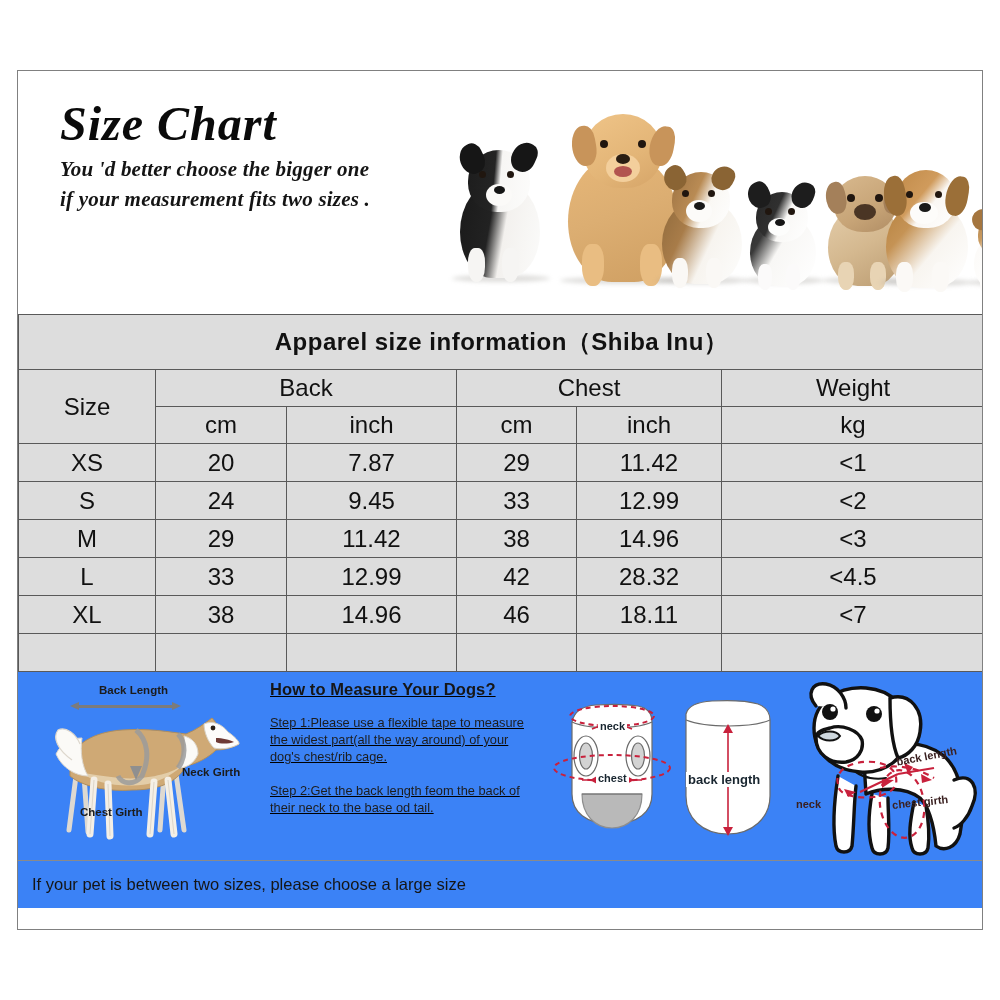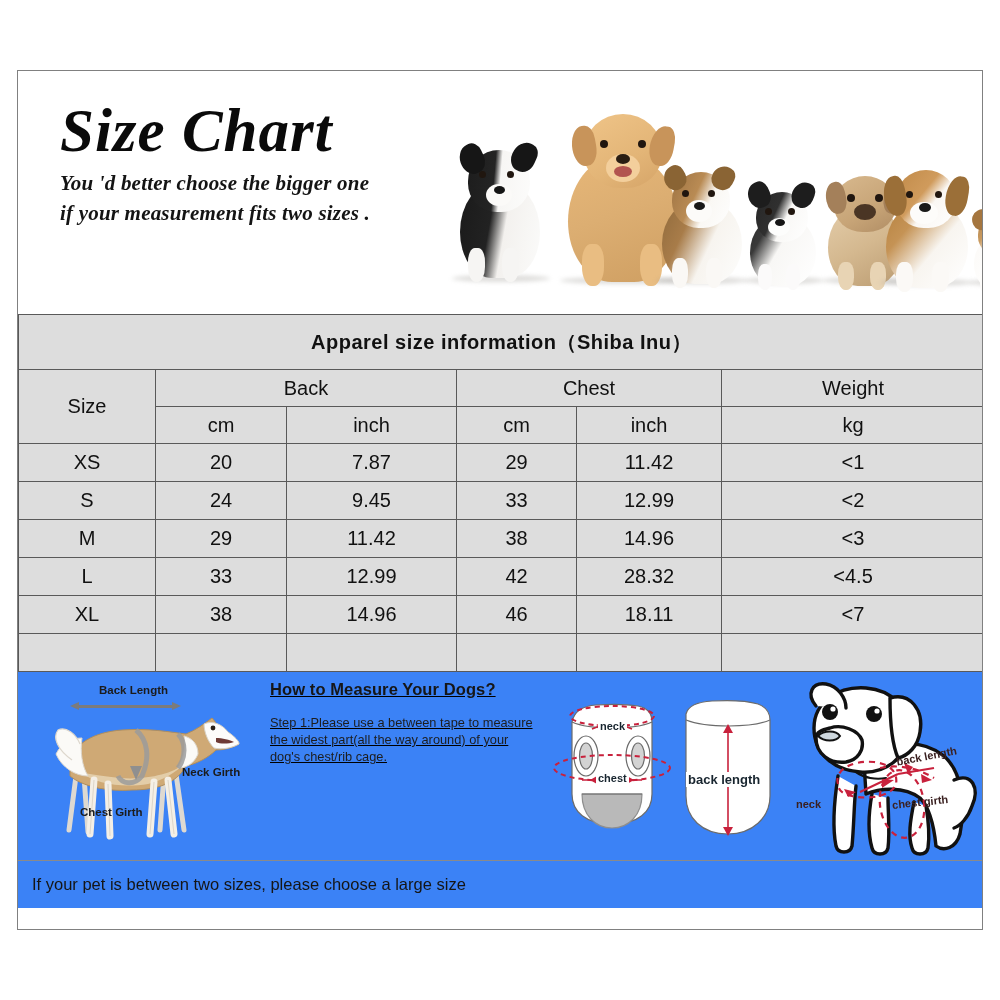--- a/index.html
+++ b/index.html
@@ -22,21 +22,21 @@
   #hero {
     position: relative;
     height: 243px;
     background: #ffffff;
     overflow: hidden;
   }
   #hero-text { position: absolute; left: 42px; top: 28px; z-index: 4; }
   #title {
     font-family: "Liberation Serif", serif;
     font-weight: bold; font-style: italic;
-    font-size: 61px; line-height: 1.05;
+    font-size: 48px; line-height: 1.05;
     color: #0a0a0a;
     letter-spacing: 1px;
   }
   .sub-line {
     font-family: "Liberation Serif", serif;
     font-weight: bold; font-style: italic;
     font-size: 21px; color: #141414;
     margin-top: 8px; letter-spacing: .2px;
   }
   .sub-line.second { margin-top: 5px; }
@@ -52,21 +52,21 @@
   .leg   { position: absolute; border-radius: 40% 40% 45% 45%; }
   .shadow{ position: absolute; bottom: 14px; height: 7px; border-radius: 50%;
            background: rgba(150,145,140,.30); filter: blur(2px); }
 
   
   #sizetable { width: 100%; border-collapse: collapse; table-layout: fixed; }
   #sizetable td {
     border: 1px solid #595959;
     text-align: center;
     color: #111111;
-    font-size: 20px;
+    font-size: 24px;
     background: #dddddd;
   }
   td.title-cell {
     background: #d2d2d2;
     font-size: 24px;
     font-weight: bold;
     height: 55px;
     letter-spacing: .5px;
   }
   td.hdr { background: #e3e3e3; height: 37px; }
@@ -344,21 +344,22 @@
       <div class="arrow-line" style="left:42px; top:25px; width:94px;"></div>
       <div class="arrow-head" style="left:34px; top:22px; border-right:9px solid #7b7b7b;"></div>
       <div class="arrow-head" style="left:136px; top:22px; border-left:9px solid #7b7b7b;"></div>
 
       <div class="meas-label" style="left:146px; top:86px;">Neck Girth</div>
       <div class="meas-label" style="left:44px; top:126px;">Chest Girth</div>
     </div>
 
     <div id="howto">
       <div id="howto-title">How to Measure Your Dogs?</div>
-      <div class="step" id="step1">Step 1:Please use a between tape to measure the widest part(all the way around) of your dog's chest/rib cage.</div>
+      <div class="step" id="step1">Step 1:Please use a flexible tape to measure the widest part(all the way around) of your dog's chest/rib cage.</div>
+      <div class="step" id="step2">Step 2:Get the back length feom the back of their neck to the base od tail.</div>
     </div>
 
     <div id="garments">
       <svg viewBox="0 0 260 180" width="260" height="180">
 
         <g fill="none" stroke="#6b6b6b" stroke-width="1.2">
           <path d="M38 46 C40 36 48 30 62 29 C76 28 92 28 104 30 C114 32 118 38 118 46
                    L118 118 C118 136 104 148 78 148 C52 148 38 136 38 118 Z" fill="#ffffff"></path>
 
           <path d="M38 46 C56 54 100 54 118 46"></path>

